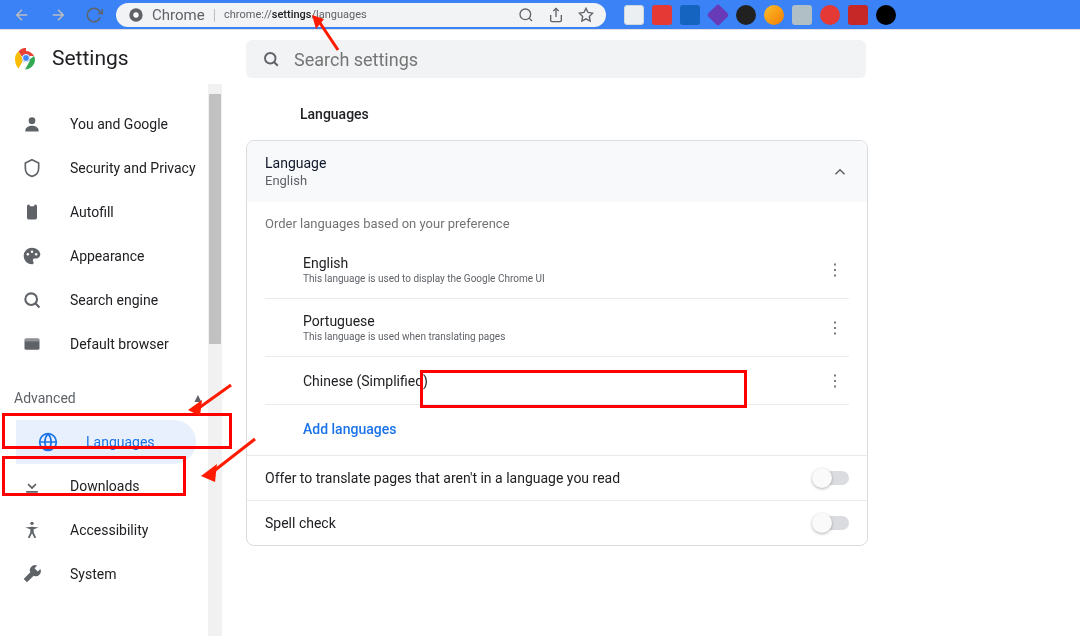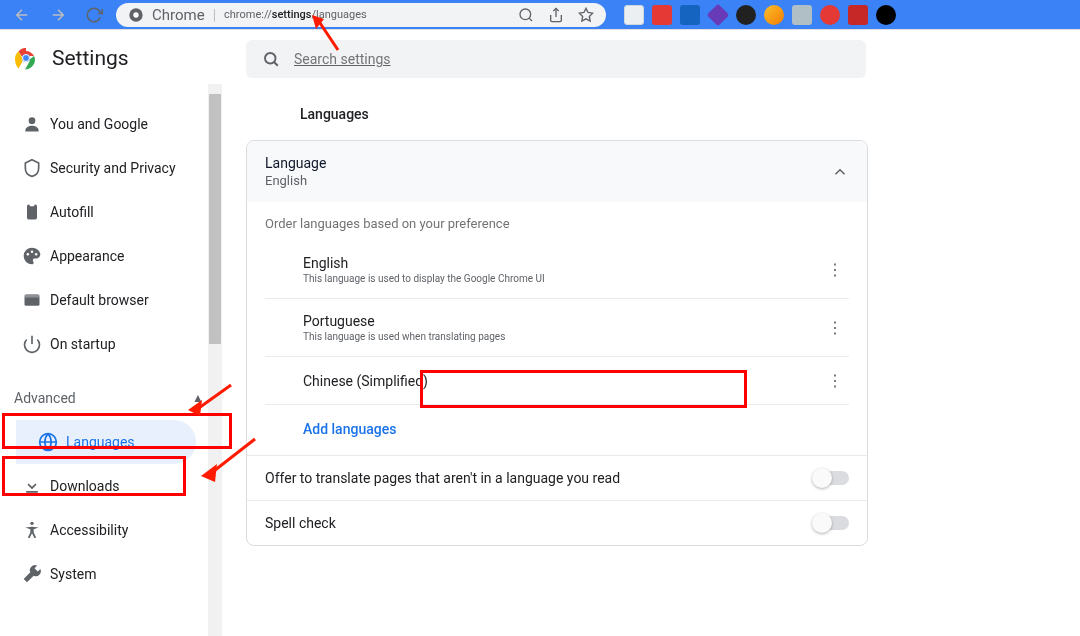--- a/index.html
+++ b/index.html
@@ -123,21 +123,21 @@
       height: 250px;
       background: #c1c1c1;
       border-radius: 1px;
     }
     .nav-list {
       padding-top: 18px;
     }
     .nav-item {
       display: flex;
       align-items: center;
-      gap: 8px;
+      gap: 28px;
       padding: 12px 0 12px 22px;
       font-size: 14px;
       color: #202124;
       cursor: pointer;
       height: 44px;
     }
     .nav-item .nav-icon {
       width: 20px;
       height: 20px;
       display: flex;
@@ -179,24 +179,23 @@
       align-items: center;
       padding: 0 16px;
       gap: 14px;
       width: 620px;
       margin-bottom: 28px;
     }
     .search-wrap input {
       border: none;
       background: transparent;
       outline: none;
-      font-size: 14px;
+      font-size: 18px;
       color: #5f6368;
       flex: 1;
-      text-decoration: underline;
     }
     .section-title {
       font-size: 14px;
       color: #202124;
       margin: 0 0 18px 54px;
       font-weight: 500;
     }
     .card {
       width: 622px;
       margin-left: 0;
@@ -407,35 +406,35 @@
               <path d="M12 2a10 10 0 0 0 0 20c1 0 2-1 2-2s-1-2-1-3 1-2 2-2h2a5 5 0 0 0 5-5c0-4-5-8-10-8z"></path>
               <circle cx="7" cy="10" r="1.5" fill="#fff"></circle>
               <circle cx="12" cy="7" r="1.5" fill="#fff"></circle>
               <circle cx="17" cy="10" r="1.5" fill="#fff"></circle>
             </svg>
           </span>
         <span>Appearance</span>
       </div>
       <div class="nav-item">
         <span class="nav-icon">
+            <svg width="20" height="20" viewBox="0 0 24 24" fill="none" stroke="currentColor" stroke-width="2.5">
+              <circle cx="11" cy="11" r="7"></circle>
+              <path d="M21 21l-5-5"></path>
+            </svg>
+          </span>
+        <span>Search engine</span>
+      </div>
+      <div class="nav-item">
+        <span class="nav-icon">
             <svg width="20" height="20" viewBox="0 0 24 24" fill="currentColor">
               <rect x="3" y="5" width="18" height="14" rx="2"></rect>
               <rect x="3" y="5" width="18" height="4" fill="#fff" opacity="0.3"></rect>
             </svg>
           </span>
         <span>Default browser</span>
-      </div>
-      <div class="nav-item">
-        <span class="nav-icon">
-            <svg width="20" height="20" viewBox="0 0 24 24" fill="none" stroke="currentColor" stroke-width="2">
-              <path d="M18.36 6.64a9 9 0 1 1-12.73 0"></path>
-              <line x1="12" y1="2" x2="12" y2="12"></line>
-            </svg>
-          </span>
-        <span>On startup</span>
       </div>
 
       <div class="advanced-header" style="margin-top:10px">
         <span>Advanced</span>
         <span class="chevron">▲</span>
       </div>
 
       <div class="nav-item indented selected">
         <span class="nav-icon">
             <svg width="20" height="20" viewBox="0 0 24 24" fill="none" stroke="currentColor" stroke-width="2">

